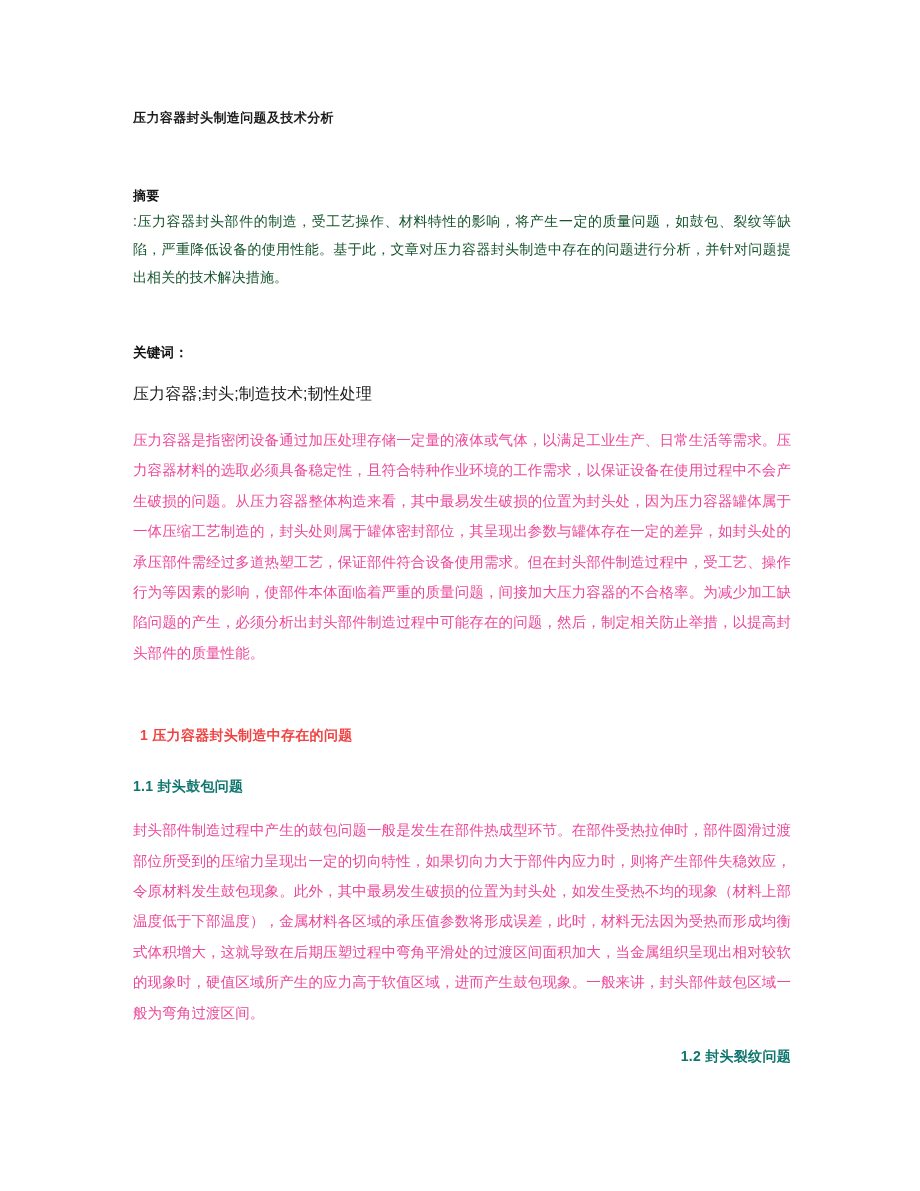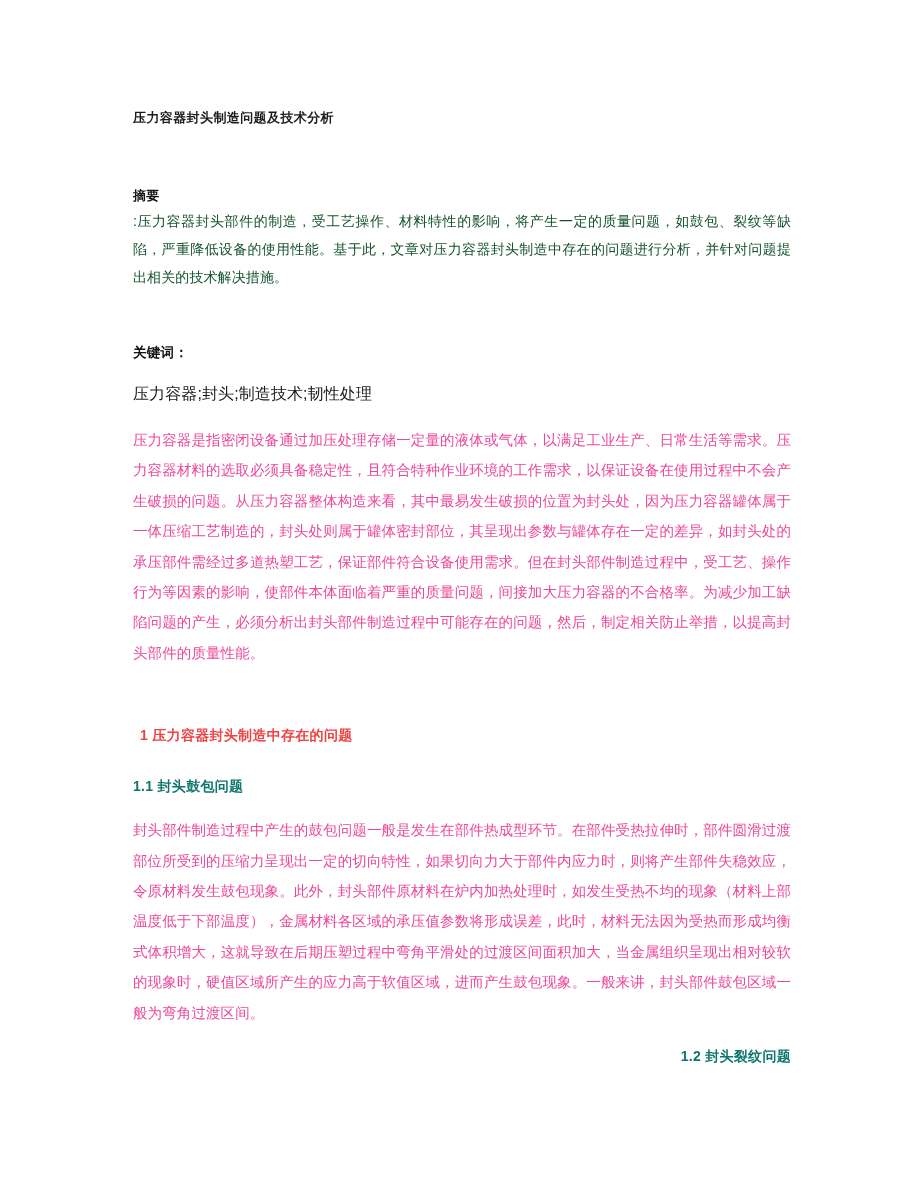--- a/index.html
+++ b/index.html
@@ -137,18 +137,18 @@
       <div class="keywords-label">关键词：</div>
       <p class="keywords-body">压力容器;封头;制造技术;韧性处理</p>
     </div>
 
     <p class="body-para para-intro">压力容器是指密闭设备通过加压处理存储一定量的液体或气体，以满足工业生产、日常生活等需求。压力容器材料的选取必须具备稳定性，且符合特种作业环境的工作需求，以保证设备在使用过程中不会产生破损的问题。从压力容器整体构造来看，其中最易发生破损的位置为封头处，因为压力容器罐体属于一体压缩工艺制造的，封头处则属于罐体密封部位，其呈现出参数与罐体存在一定的差异，如封头处的承压部件需经过多道热塑工艺，保证部件符合设备使用需求。但在封头部件制造过程中，受工艺、操作行为等因素的影响，使部件本体面临着严重的质量问题，间接加大压力容器的不合格率。为减少加工缺陷问题的产生，必须分析出封头部件制造过程中可能存在的问题，然后，制定相关防止举措，以提高封头部件的质量性能。</p>
 
     <h2 class="heading-1">1 压力容器封头制造中存在的问题</h2>
 
     <h3 class="heading-2">1.1 封头鼓包问题</h3>
 
-    <p class="body-para section-para">封头部件制造过程中产生的鼓包问题一般是发生在部件热成型环节。在部件受热拉伸时，部件圆滑过渡部位所受到的压缩力呈现出一定的切向特性，如果切向力大于部件内应力时，则将产生部件失稳效应，令原材料发生鼓包现象。此外，封头部件原材料在炉内加热处理时，如发生受热不均的现象（材料上部温度低于下部温度），金属材料各区域的承压值参数将形成误差，此时，材料无法因为受热而形成均衡式体积增大，这就导致在后期压塑过程中弯角平滑处的过渡区间面积加大，当金属组织呈现出相对较软的现象时，硬值区域所产生的应力高于软值区域，进而产生鼓包现象。一般来讲，封头部件鼓包区域一般为弯角过渡区间。</p>
+    <p class="body-para section-para">封头部件制造过程中产生的鼓包问题一般是发生在部件热成型环节。在部件受热拉伸时，部件圆滑过渡部位所受到的压缩力呈现出一定的切向特性，如果切向力大于部件内应力时，则将产生部件失稳效应，令原材料发生鼓包现象。此外，其中最易发生破损的位置为封头处，如发生受热不均的现象（材料上部温度低于下部温度），金属材料各区域的承压值参数将形成误差，此时，材料无法因为受热而形成均衡式体积增大，这就导致在后期压塑过程中弯角平滑处的过渡区间面积加大，当金属组织呈现出相对较软的现象时，硬值区域所产生的应力高于软值区域，进而产生鼓包现象。一般来讲，封头部件鼓包区域一般为弯角过渡区间。</p>
 
     <h3 class="heading-2 trailing">1.2 封头裂纹问题</h3>
 
   </div>
 </div>
 
 </body></html>

